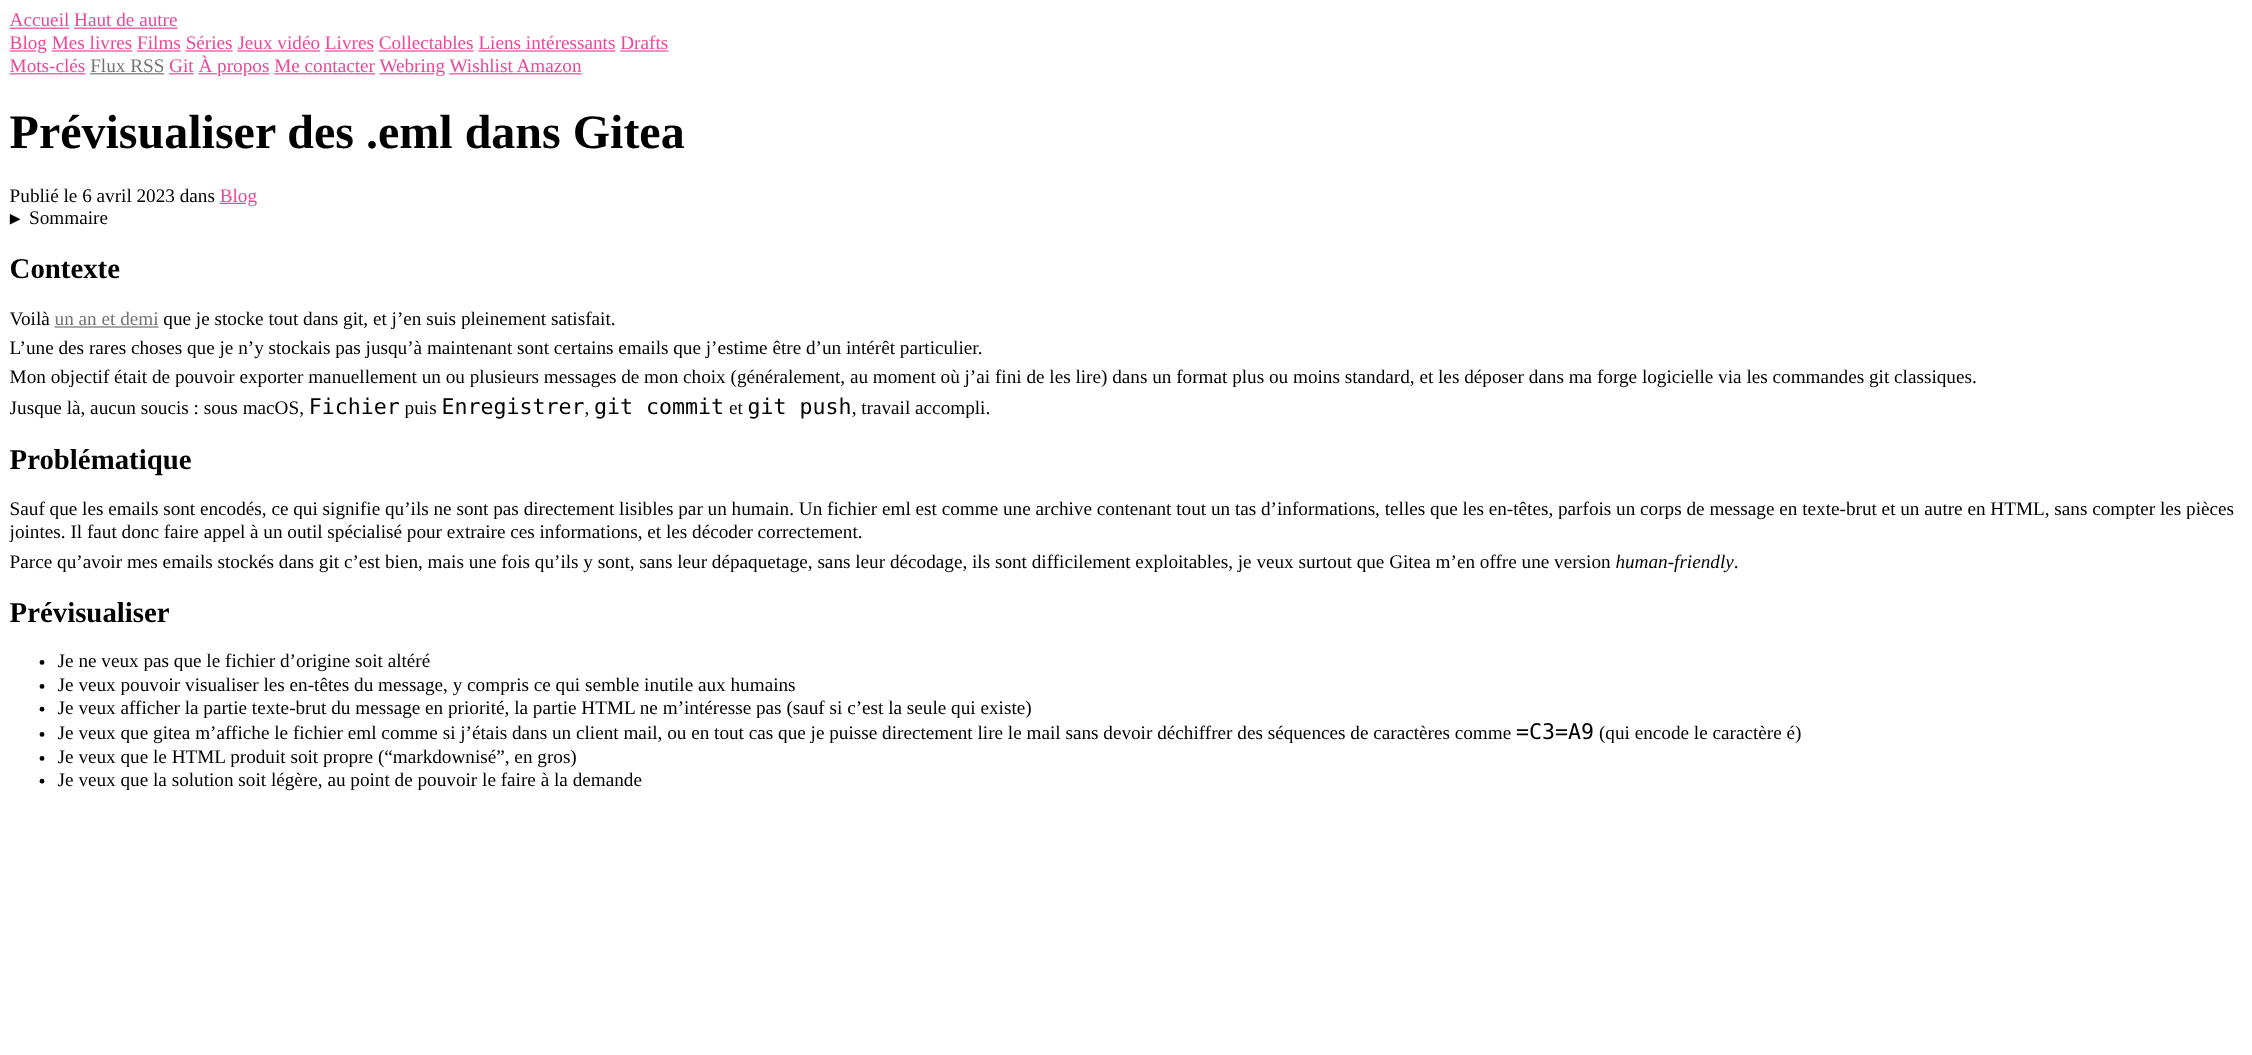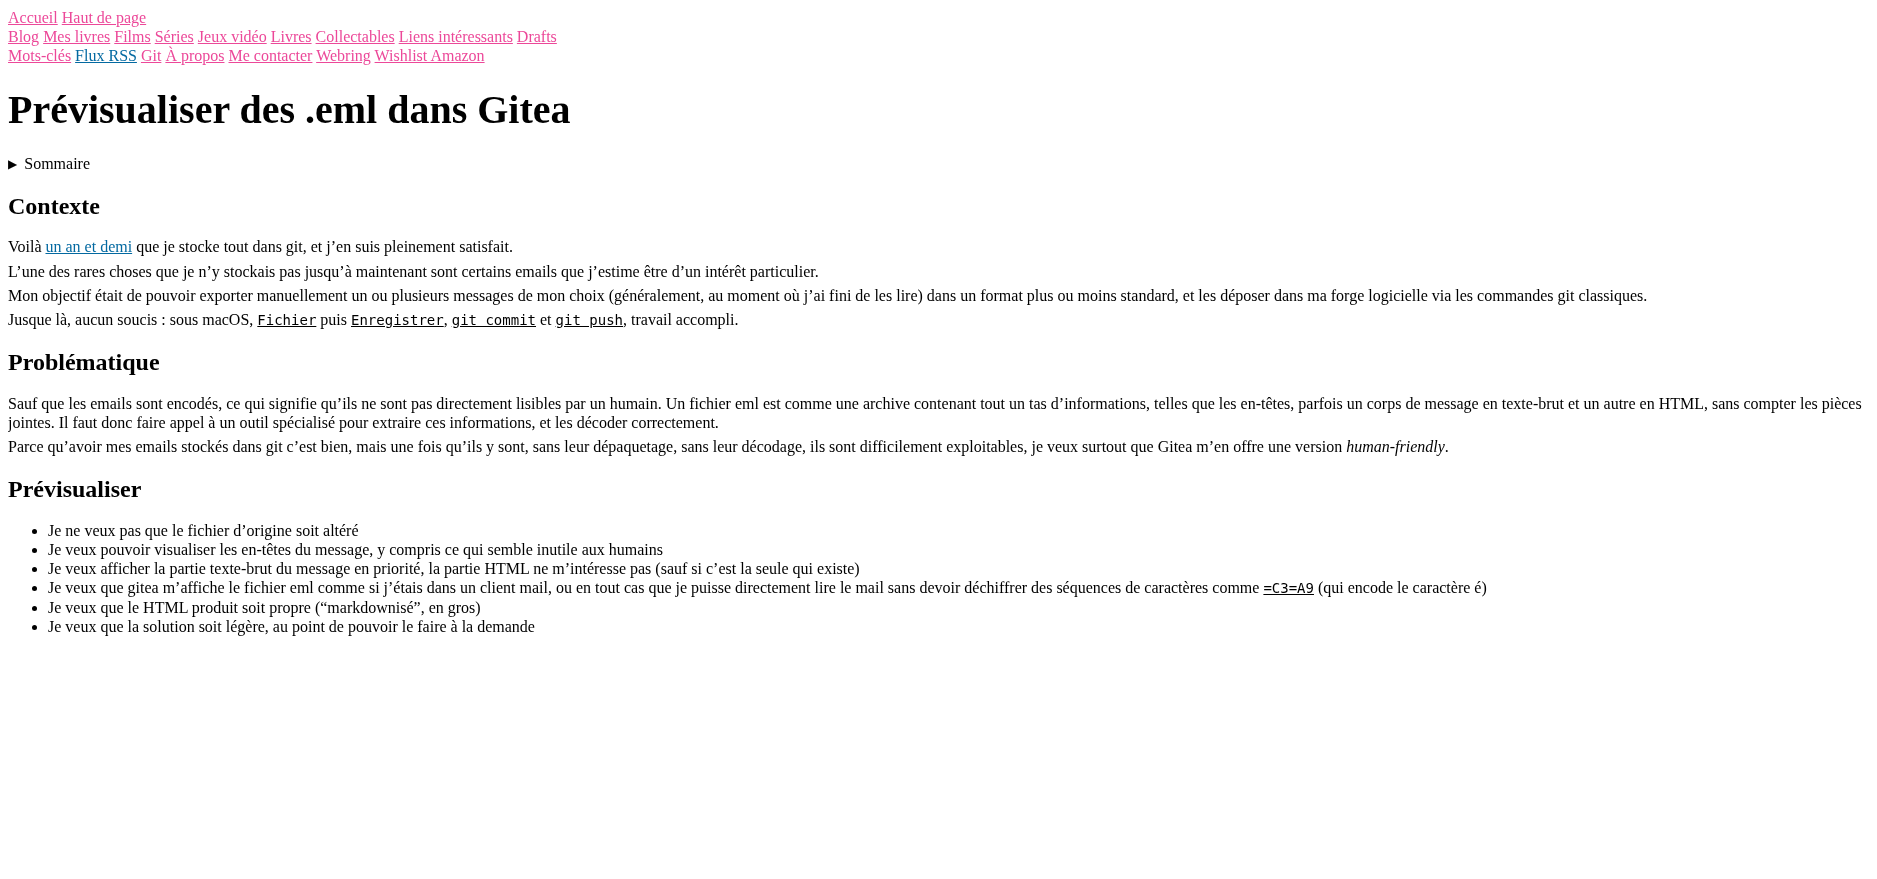--- a/index.html
+++ b/index.html
@@ -8,21 +8,21 @@
     color: #000000;
   }
   body {
     margin: 8px;
     font-family: "Liberation Serif", serif;
     font-size: 16px;
     line-height: 1.2;
   }
   a { text-decoration: underline; cursor: pointer; }
   a.visited { color: #ec4899; }
-  a.new { color: #0369a1; }
+  a.new { color: #737373; }
   nav div { margin: 0; padding: 0; }
   h1 {
     font-size: 40px;
     font-weight: bold;
     margin: 21px 0;
     line-height: 1.15;
   }
   h2 {
     font-size: 24px;
     font-weight: bold;
@@ -38,37 +38,36 @@
   }
   summary::-webkit-details-marker { display: none; }
   .disclosure {
     display: inline-block;
     font-size: 12px;
     margin-right: 7px;
     vertical-align: 1px;
   }
   code {
     font-family: "DejaVu Sans Mono", monospace;
-    font-size: 14px;
-    text-decoration: underline;
+    font-size: 18px;
   }
   ul {
     margin: 17px 0;
     padding-left: 40px;
   }
   li { margin: 0; padding: 0; }
   em { font-style: italic; text-align: right; }
 </style>
 </head>
 <body>
 
 <nav>
   <div>
     <a class="visited">Accueil</a>
-    <a class="visited">Haut de page</a>
+    <a class="visited">Haut de autre</a>
   </div>
   <div>
     <a class="visited">Blog</a>
     <a class="visited">Mes livres</a>
     <a class="visited">Films</a>
     <a class="visited">Séries</a>
     <a class="visited">Jeux vidéo</a>
     <a class="visited">Livres</a>
     <a class="visited">Collectables</a>
     <a class="visited">Liens intéressants</a>
@@ -81,20 +80,21 @@
     <a class="visited">À propos</a>
     <a class="visited">Me contacter</a>
     <a class="visited">Webring</a>
     <a class="visited">Wishlist Amazon</a>
   </div>
 </nav>
 
 <main>
   <h1>Prévisualiser des .eml dans Gitea</h1>
 
+  <p class="meta"><span>Publié le 6 avril 2023 dans </span><a class="visited">Blog</a></p>
 
   <details>
     <summary><span class="disclosure">▶</span><span>Sommaire</span></summary>
   </details>
 
   <section>
     <h2>Contexte</h2>
     <p><span>Voilà </span><a class="new">un an et demi</a><span> que je stocke tout dans git, et j’en suis pleinement satisfait.</span></p>
     <p>L’une des rares choses que je n’y stockais pas jusqu’à maintenant sont certains emails que j’estime être d’un intérêt particulier.</p>
     <p>Mon objectif était de pouvoir exporter manuellement un ou plusieurs messages de mon choix (généralement, au moment où j’ai fini de les lire) dans un format plus ou moins standard, et les déposer dans ma forge logicielle via les commandes git classiques.</p>

